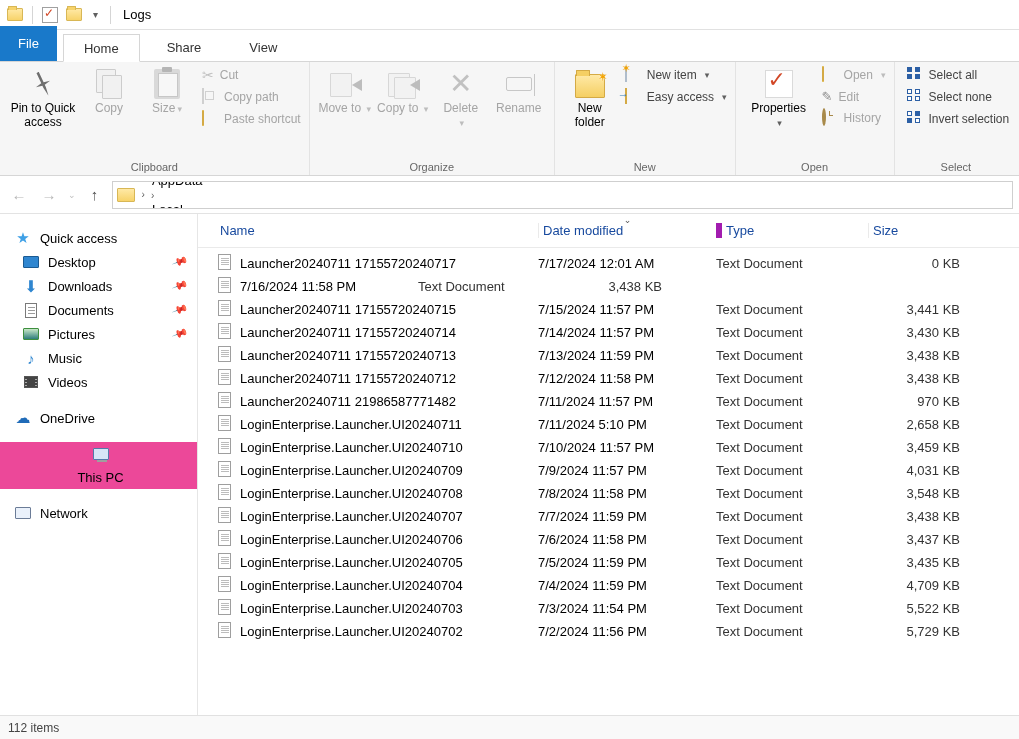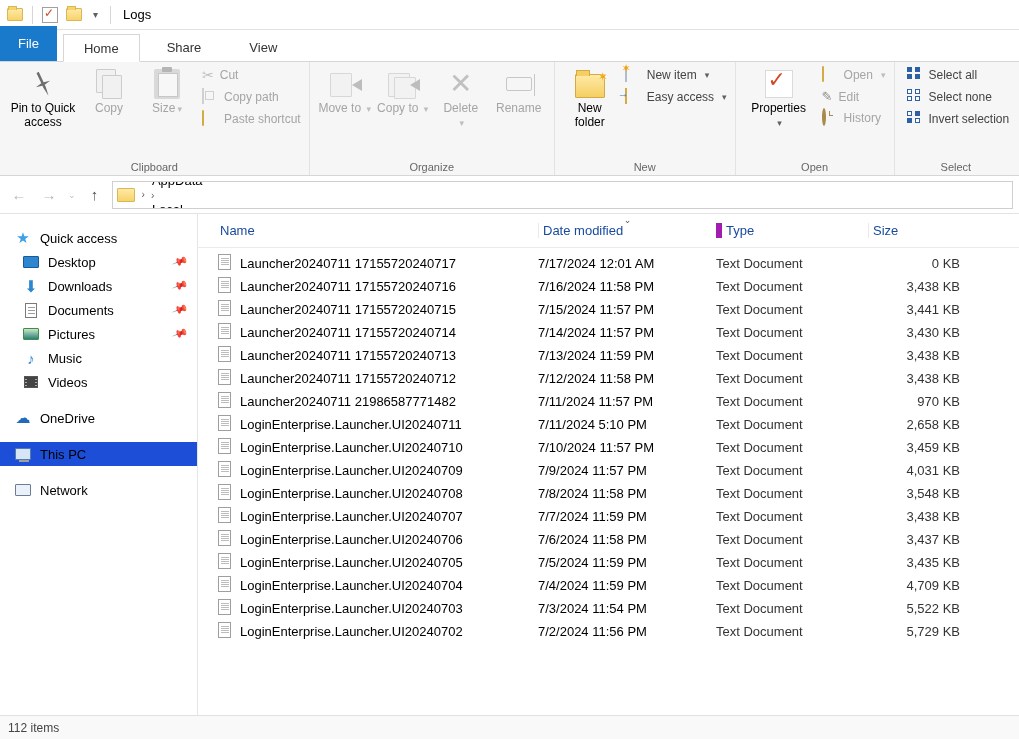--- a/index.html
+++ b/index.html
@@ -226,21 +226,21 @@
   border-right:1px solid #e6e6e6;
   padding:12px 0;
   overflow:auto;
 }
 .sb-item{
   display:flex;align-items:center;gap:8px;
   padding:4px 10px 4px 22px;
   font-size:13px;
 }
 .sb-item.header{padding-left:14px;font-size:13px;}
-.sb-item.selected{background:#1d4ed8;}
+.sb-item.selected{background:#ec4899;flex-direction:column;}
 .sb-item .pinicon{color:#b1b1b1;margin-left:auto;font-size:11px;transform:rotate(25deg);}
 .sb-spacer{height:12px;}
 .sb-icon{width:18px;height:16px;display:flex;align-items:center;justify-content:center;}
 .star-icon{color:#3fa0e6;font-size:15px;}
 .desk-icon{width:16px;height:12px;background:#2f86d0;border:1px solid #1a5a92;border-radius:1px;}
 .down-icon{color:#2f86d0;font-size:16px;}
 .doc-icon{width:12px;height:15px;border:1px solid #7a7a7a;background:#fff;position:relative;}
 .doc-icon::before{content:"";position:absolute;left:2px;top:3px;width:7px;height:1px;background:#9c9c9c;box-shadow:0 3px 0 #9c9c9c,0 6px 0 #9c9c9c;}
 .pic-icon{width:16px;height:12px;border:1px solid #3e8f3e;background:linear-gradient(#c8e8c8,#2f7d7d);border-radius:1px;}
 .music-icon{color:#2f86d0;font-size:15px;}
@@ -555,21 +555,20 @@
     <div class="filelist" id="file-list">
         <div class="filerow">
           <span class="ficon"><span class="docfileicon"></span></span>
           <span class="fname">Launcher20240711 17155720240717</span>
           <span class="fdate">7/17/2024 12:01 AM</span>
           <span class="ftype">Text Document</span>
           <span class="fsize">0 KB</span>
         </div>
         <div class="filerow">
           <span class="ficon"><span class="docfileicon"></span></span>
-          <span class="fname">Launcher20240711 17155720240716</span>
           <span class="fdate">7/16/2024 11:58 PM</span>
           <span class="ftype">Text Document</span>
           <span class="fsize">3,438 KB</span>
         </div>
         <div class="filerow">
           <span class="ficon"><span class="docfileicon"></span></span>
           <span class="fname">Launcher20240711 17155720240715</span>
           <span class="fdate">7/15/2024 11:57 PM</span>
           <span class="ftype">Text Document</span>
           <span class="fsize">3,441 KB</span>

